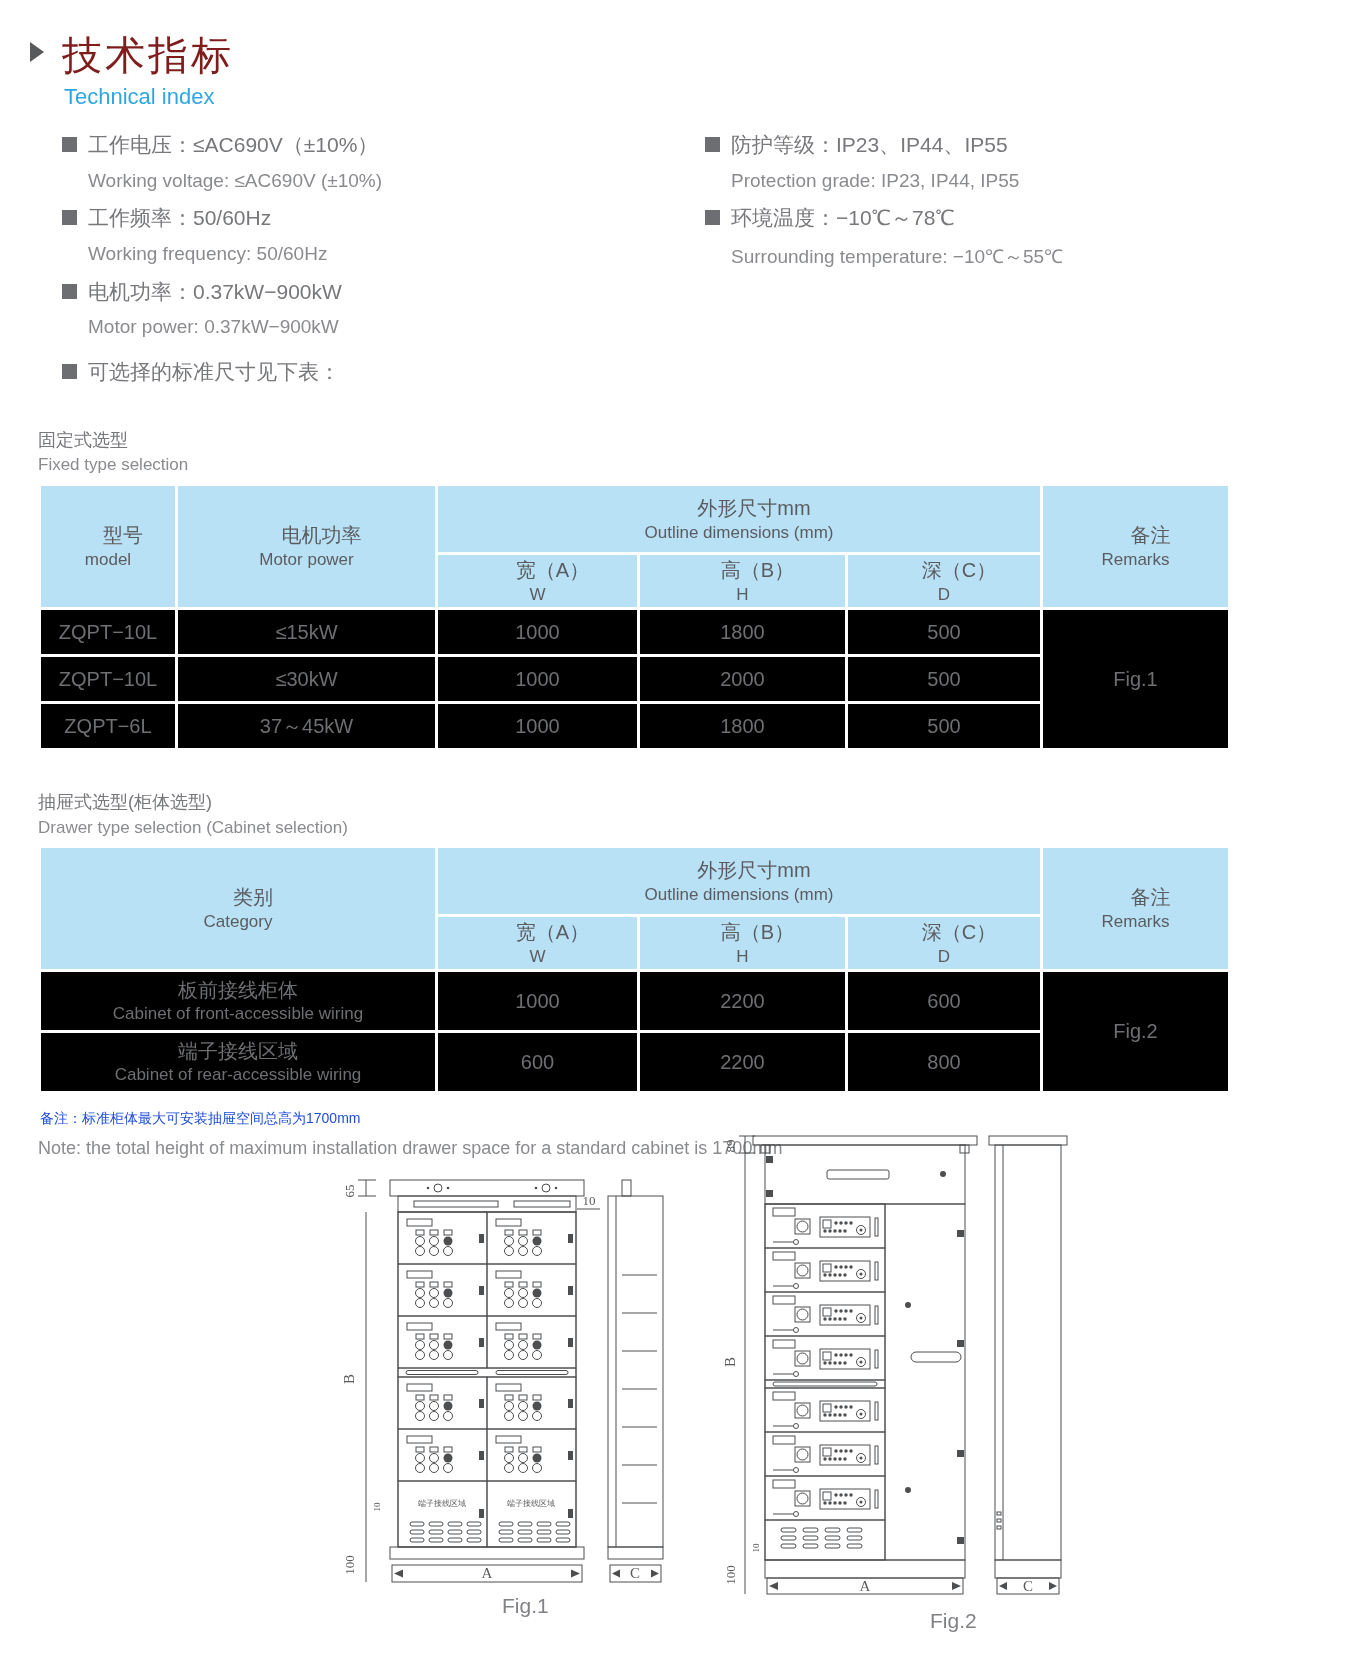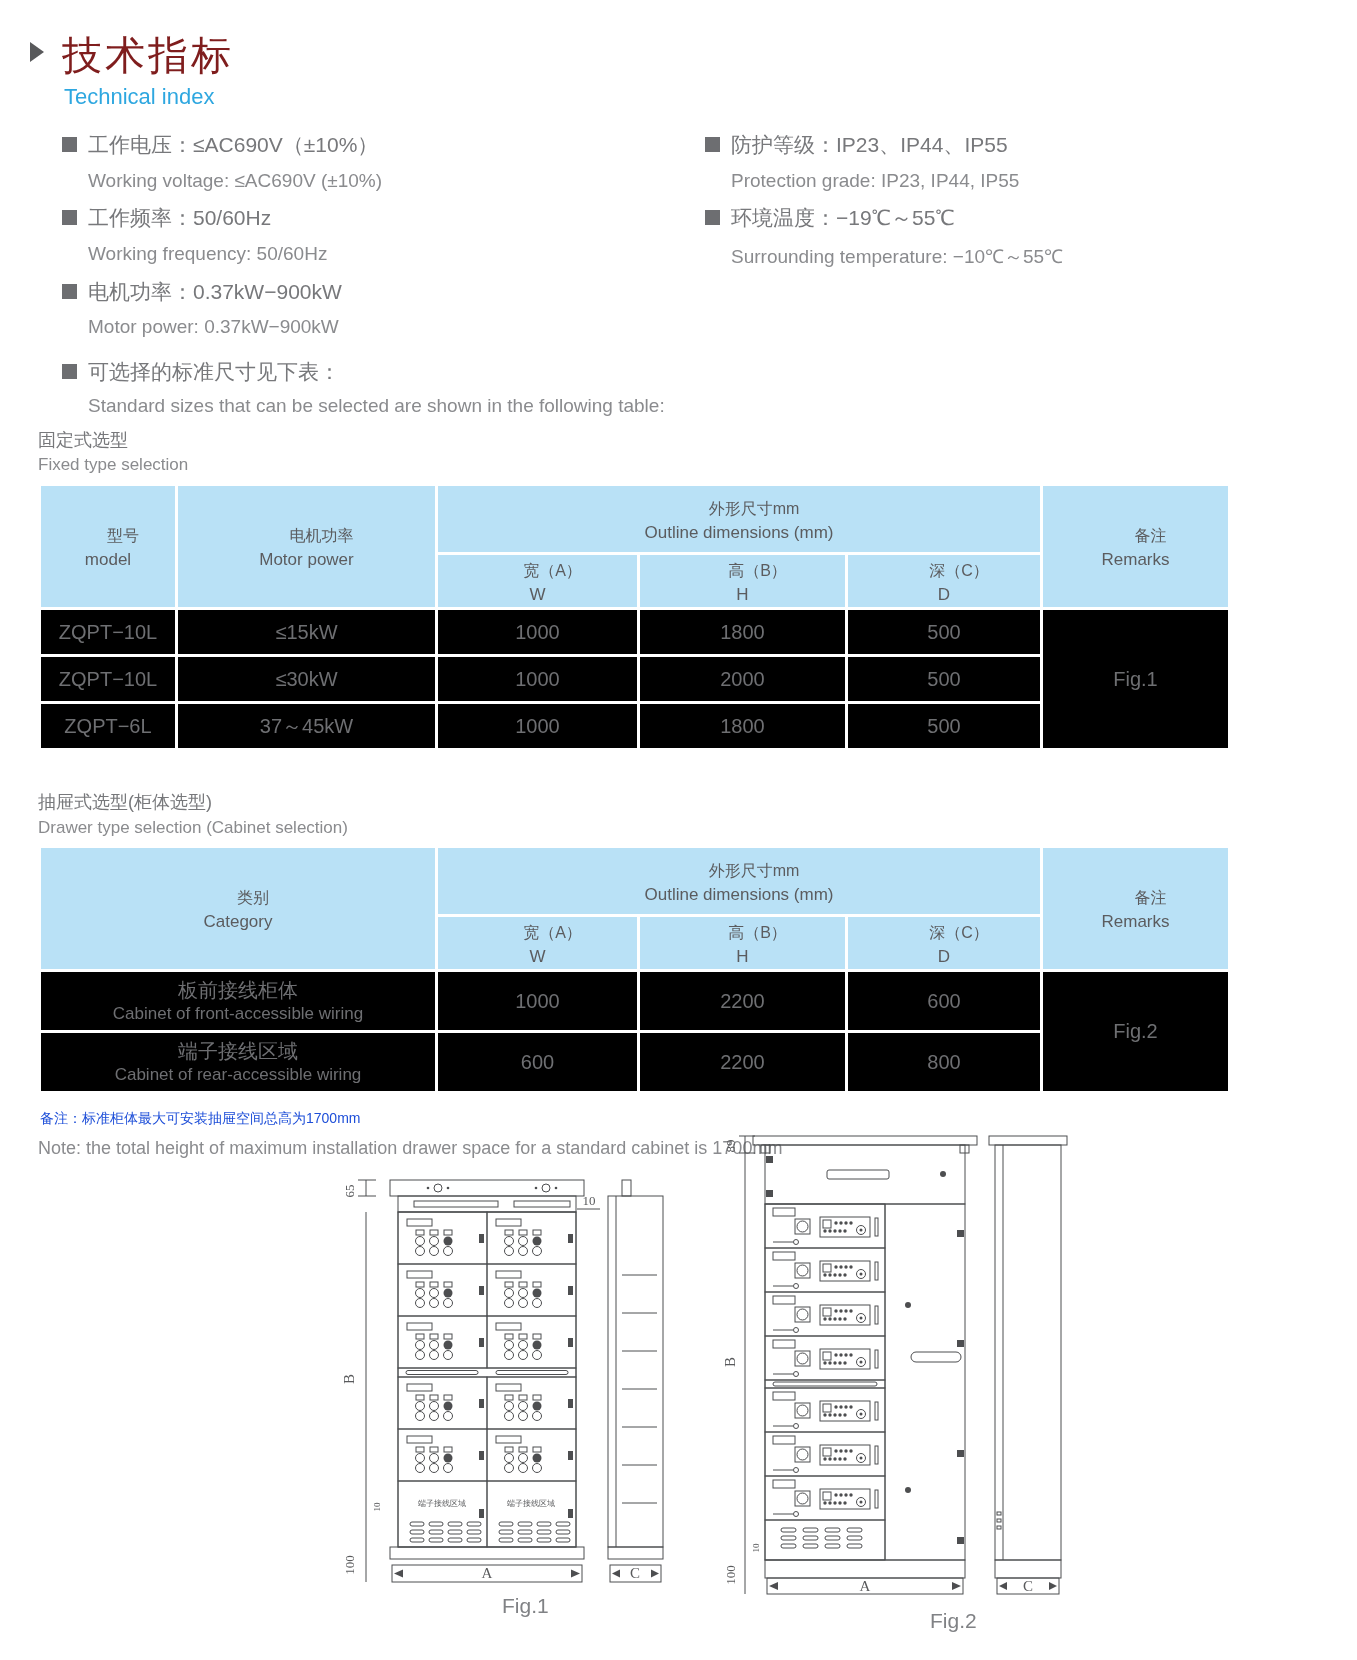--- a/index.html
+++ b/index.html
@@ -15,21 +15,21 @@
   .cnl{font-size:21px;color:#77787B;}
   .enl{font-size:19px;color:#8A8B8E;}
   .sq{display:inline-block;width:15px;height:15px;background:#6D6E71;margin-right:11px;}
   .sect-cn{font-size:18px;color:#77787B;}
   .sect-en{font-size:17px;color:#8A8B8E;}
   
   table{border-collapse:collapse;table-layout:fixed;}
   th,td{border:3px solid #fff;text-align:center;vertical-align:middle;font-weight:normal;padding:0;}
   th{background:#B9E1F6;color:#5B5C5F;}
   td{background:#000000;color:#6E6F72;font-size:20px;height:44px;}
-  .th-cn{display:block;font-size:16px;line-height:27px;margin-left:30px;}
+  .th-cn{display:block;font-size:20px;line-height:27px;margin-left:30px;}
   .th-en{display:block;font-size:17px;line-height:22px;}
   .dimsh{height:66px;}
   .subh{height:52px;}
   .t2 td{height:58px;}
   .cat-cn{display:block;font-size:20px;line-height:25px;}
   .cat-en{display:block;font-size:17px;line-height:22px;}
   .notel{font-size:14px;color:#1d4ed8;}
   .notel2{font-size:18px;color:#8A8B8E;}
   
   .fig{position:absolute;}
@@ -65,28 +65,27 @@
     <span class="sq"></span><span>电机功率：0.37kW−900kW</span>
   </div>
   <div class="abs enl" style="left:88px;top:316px">Motor power: 0.37kW−900kW</div>
 
   <div class="abs cnl" style="left:705px;top:131px">
     <span class="sq"></span><span>防护等级：IP23、IP44、IP55</span>
   </div>
   <div class="abs enl" style="left:731px;top:170px">Protection grade: IP23, IP44, IP55</div>
 
   <div class="abs cnl" style="left:705px;top:204px">
-    <span class="sq"></span><span>环境温度：−19℃～55℃</span>
+    <span class="sq"></span><span>环境温度：−10℃～78℃</span>
   </div>
   <div class="abs enl" style="left:731px;top:243px">Surrounding temperature: −10℃～55℃</div>
 
   <div class="abs cnl" style="left:62px;top:358px">
     <span class="sq"></span><span>可选择的标准尺寸见下表：</span>
   </div>
-  <div class="abs enl" style="left:88px;top:395px">Standard sizes that can be selected are shown in the following table:</div>
 
   <div class="abs sect-cn" style="left:38px;top:428px">固定式选型</div>
   <div class="abs sect-en" style="left:38px;top:455px">Fixed type selection</div>
 
   <table class="abs t1" style="left:38px;top:483px;width:1190px">
     <colgroup>
       <col style="width:137px">
         <col style="width:260px">
         <col style="width:202px">
       <col style="width:208px">

